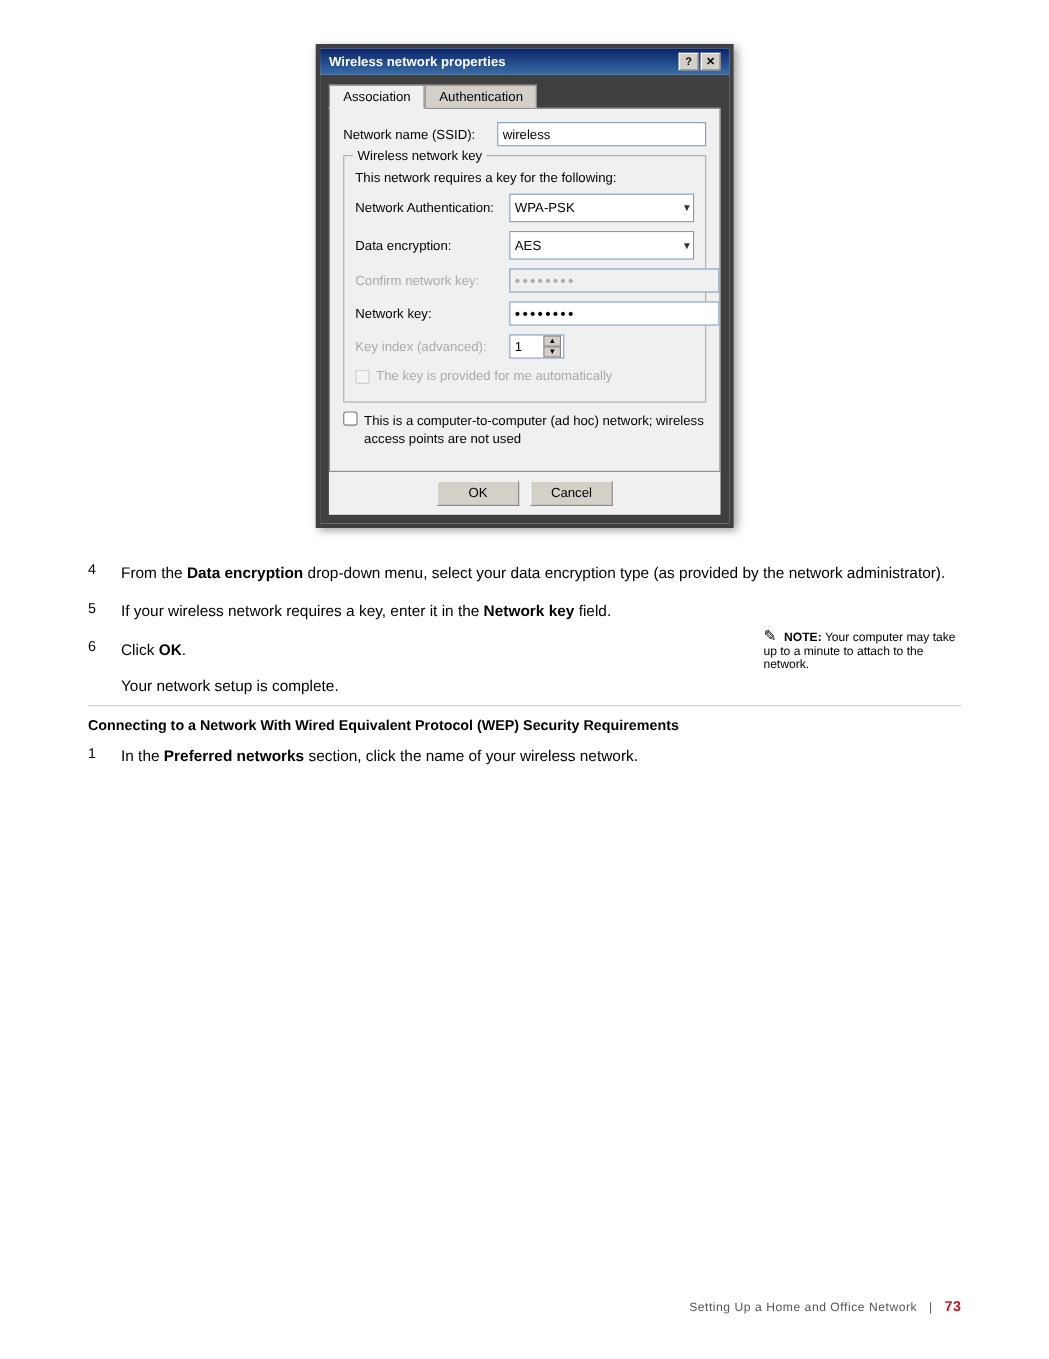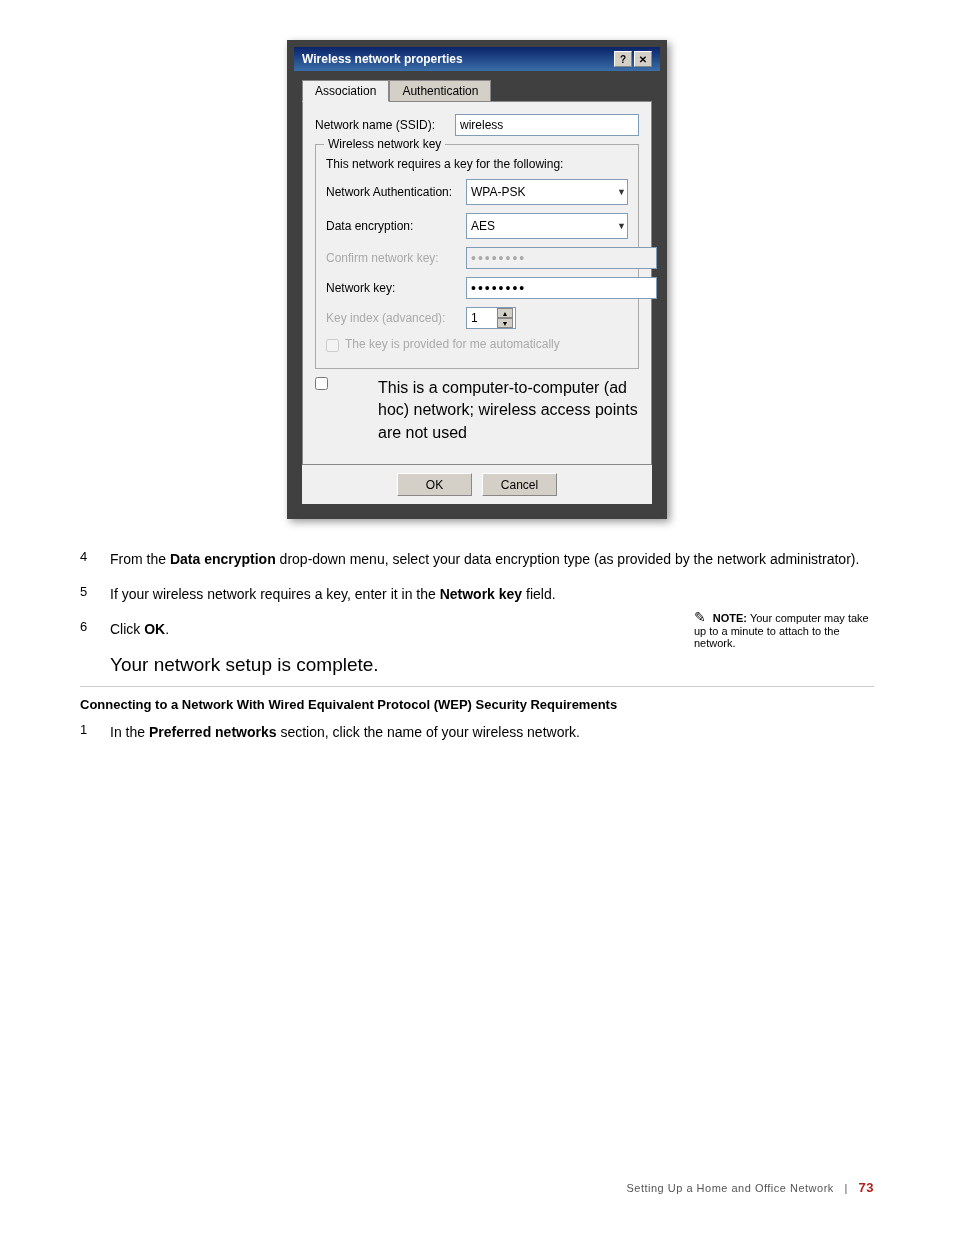--- a/index.html
+++ b/index.html
@@ -22,21 +22,21 @@
 
     
     .dialog-wrapper {
       display: flex;
       justify-content: center;
       margin-bottom: 30px;
     }
 
     .dialog {
       width: 380px;
-      border: 7px solid #404040;
+      border: 4px solid #404040;
       background: #f0f0f0;
       box-shadow: 3px 3px 8px rgba(0,0,0,0.4);
     }
 
     .dialog-titlebar {
       background: linear-gradient(to bottom, #0a246a, #3a6ea8);
       color: white;
       padding: 4px 8px;
       display: flex;
       align-items: center;
@@ -360,24 +360,23 @@
     }
 
     .adhoc-row {
       display: flex;
       align-items: flex-start;
       margin: 8px 0;
       gap: 6px;
     }
 
     .adhoc-text {
-      font-size: 16px;
+      font-size: 12px;
       color: #000;
       line-height: 1.4;
-      margin-left: 44px;
     }
   </style>
 </head>
 <body>
 
 <div class="page">
 
   <div class="dialog-wrapper">
     <div class="dialog">
 
@@ -493,21 +492,21 @@
       If your wireless network requires a key, enter it in the <b>Network key</b> field.
     </span>
   </div>
 
   <div style="display:flex; align-items:flex-start; margin-bottom:10px;">
     <div style="flex:1;">
       <div class="step">
         <span class="step-num">6</span>
         <span class="step-text">Click <b>OK</b>.</span>
       </div>
-      <div style="margin-left:30px; margin-top:4px; font-size:19px;">Your network setup is complete.</div>
+      <div style="margin-left:30px; margin-top:4px; font-size:14px;">Your network setup is complete.</div>
     </div>
     <div class="note-box">
       <span style="font-size:14px; margin-right:4px;">✎</span>
       <span class="note-title">NOTE:</span>
       <span> Your computer may take up to a minute to attach to the network.</span>
     </div>
   </div>
 
   <hr class="separator-line">
 

